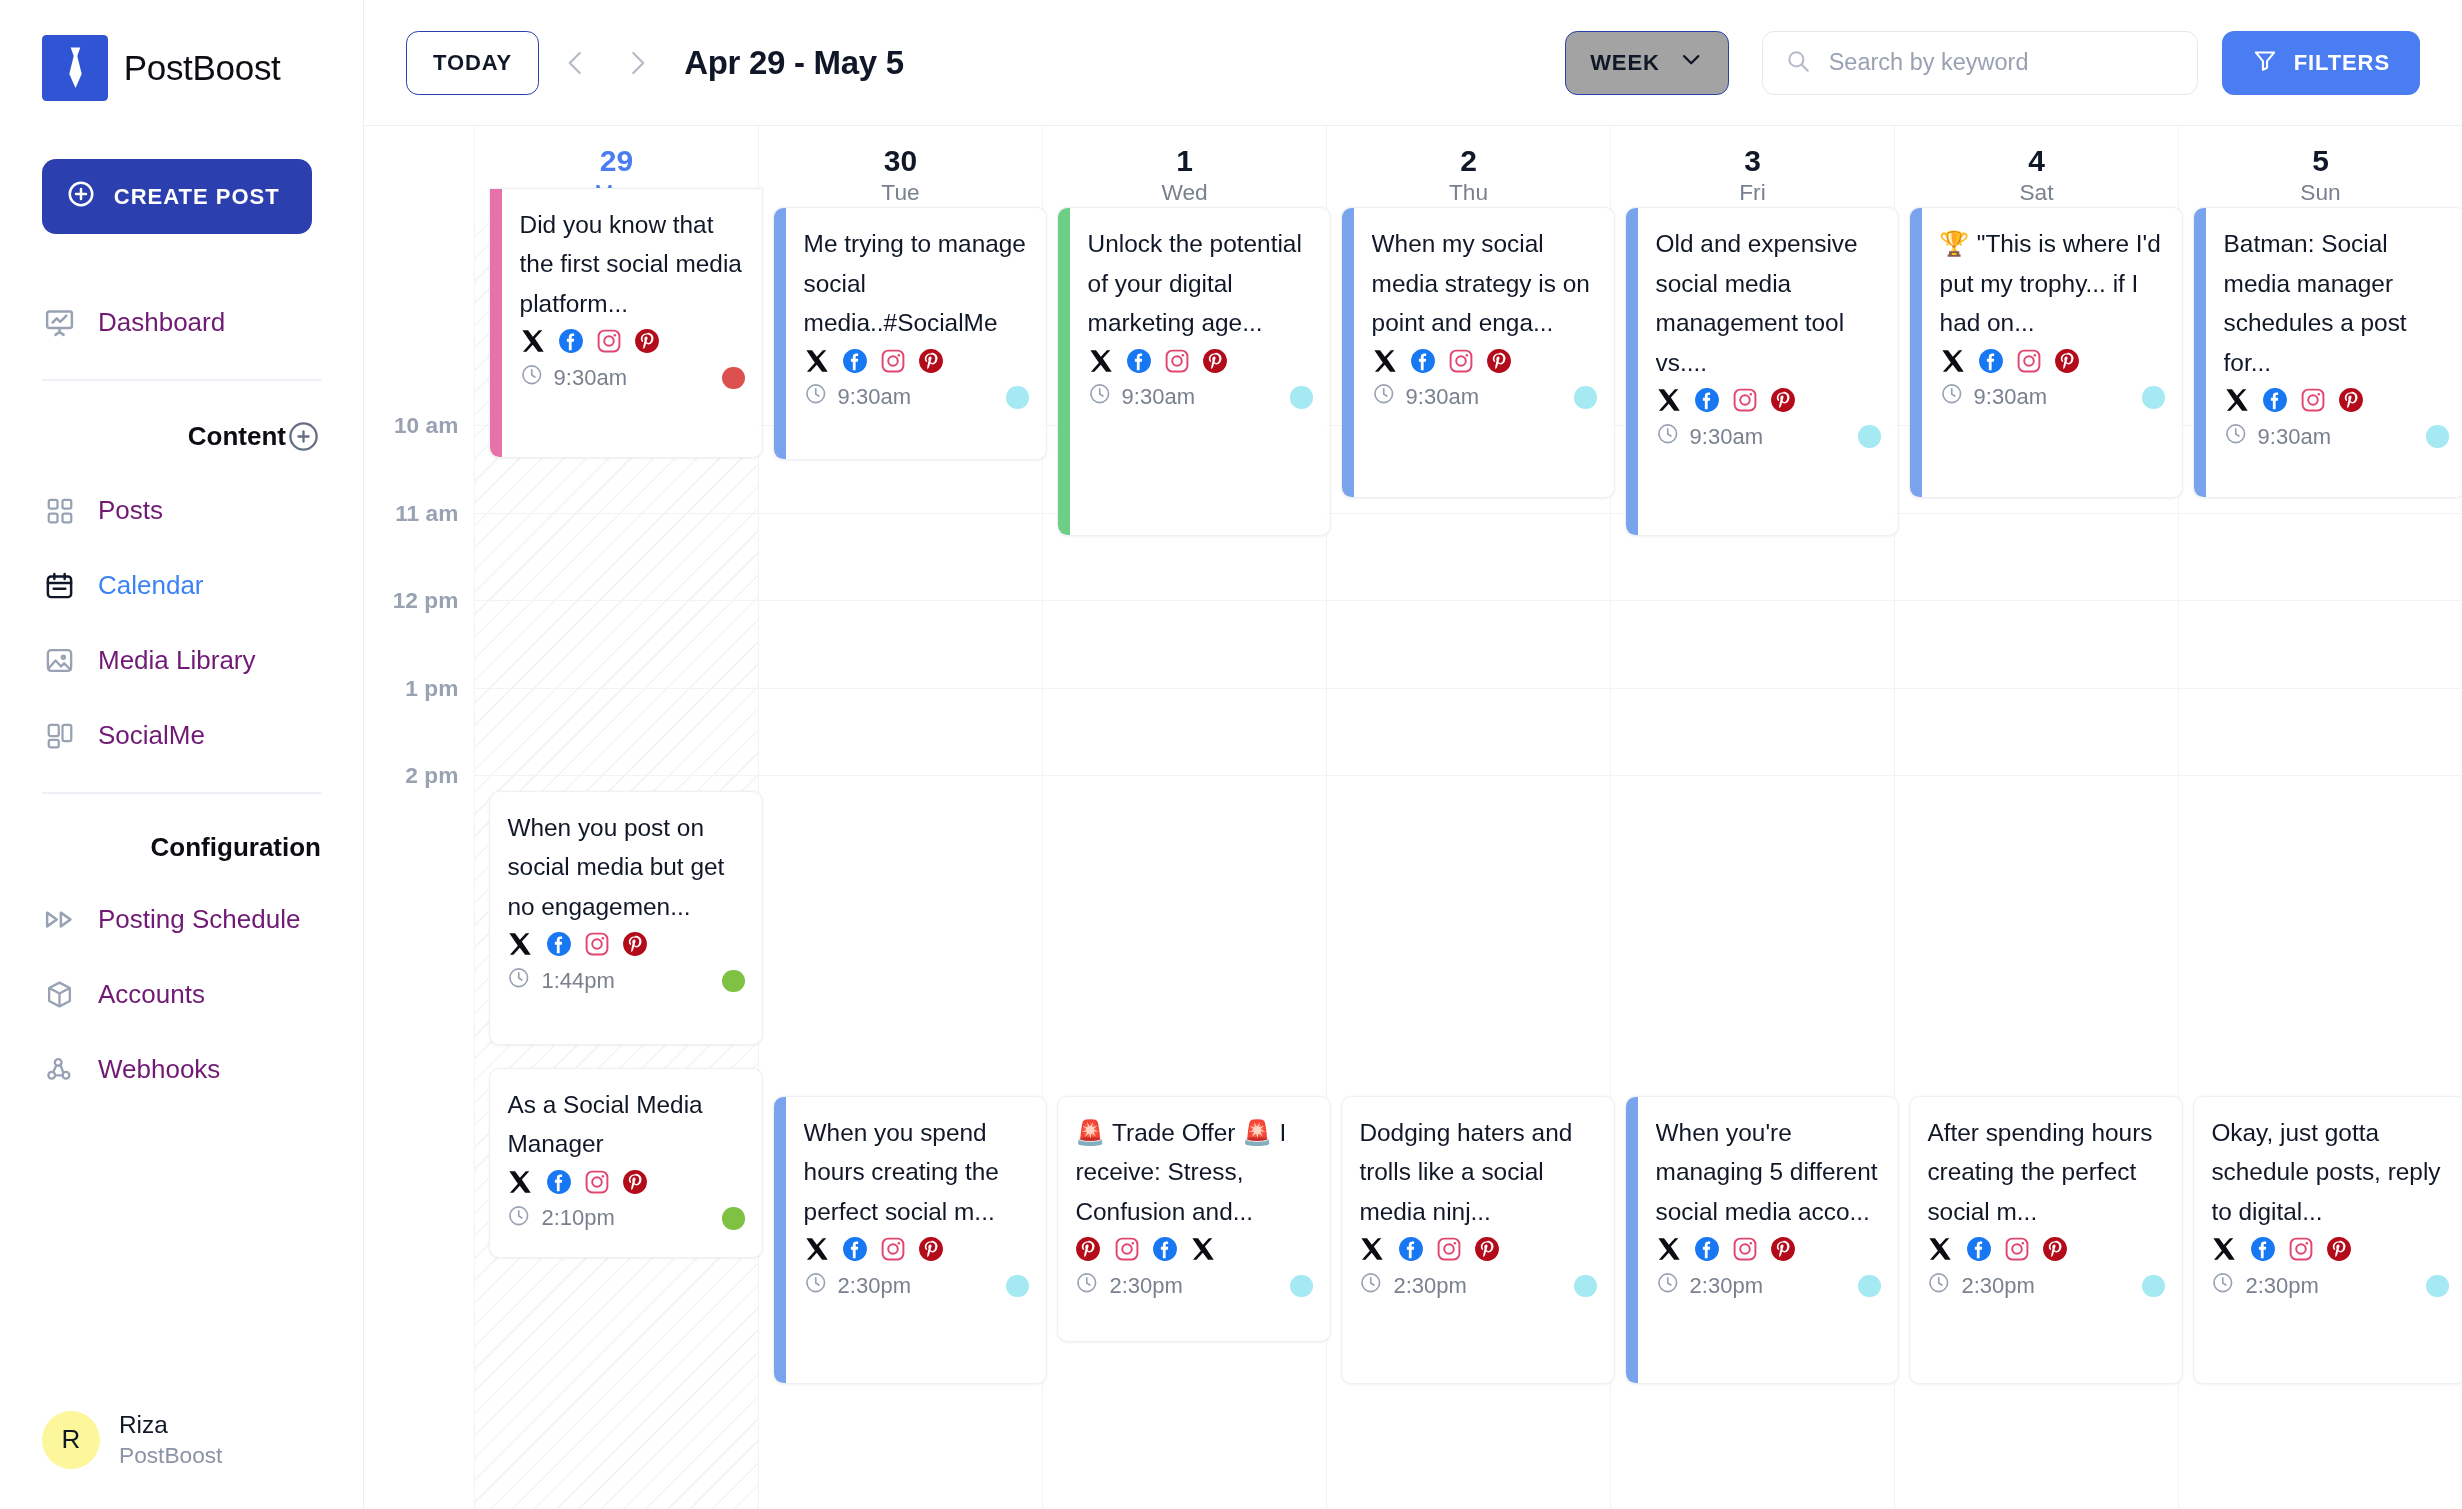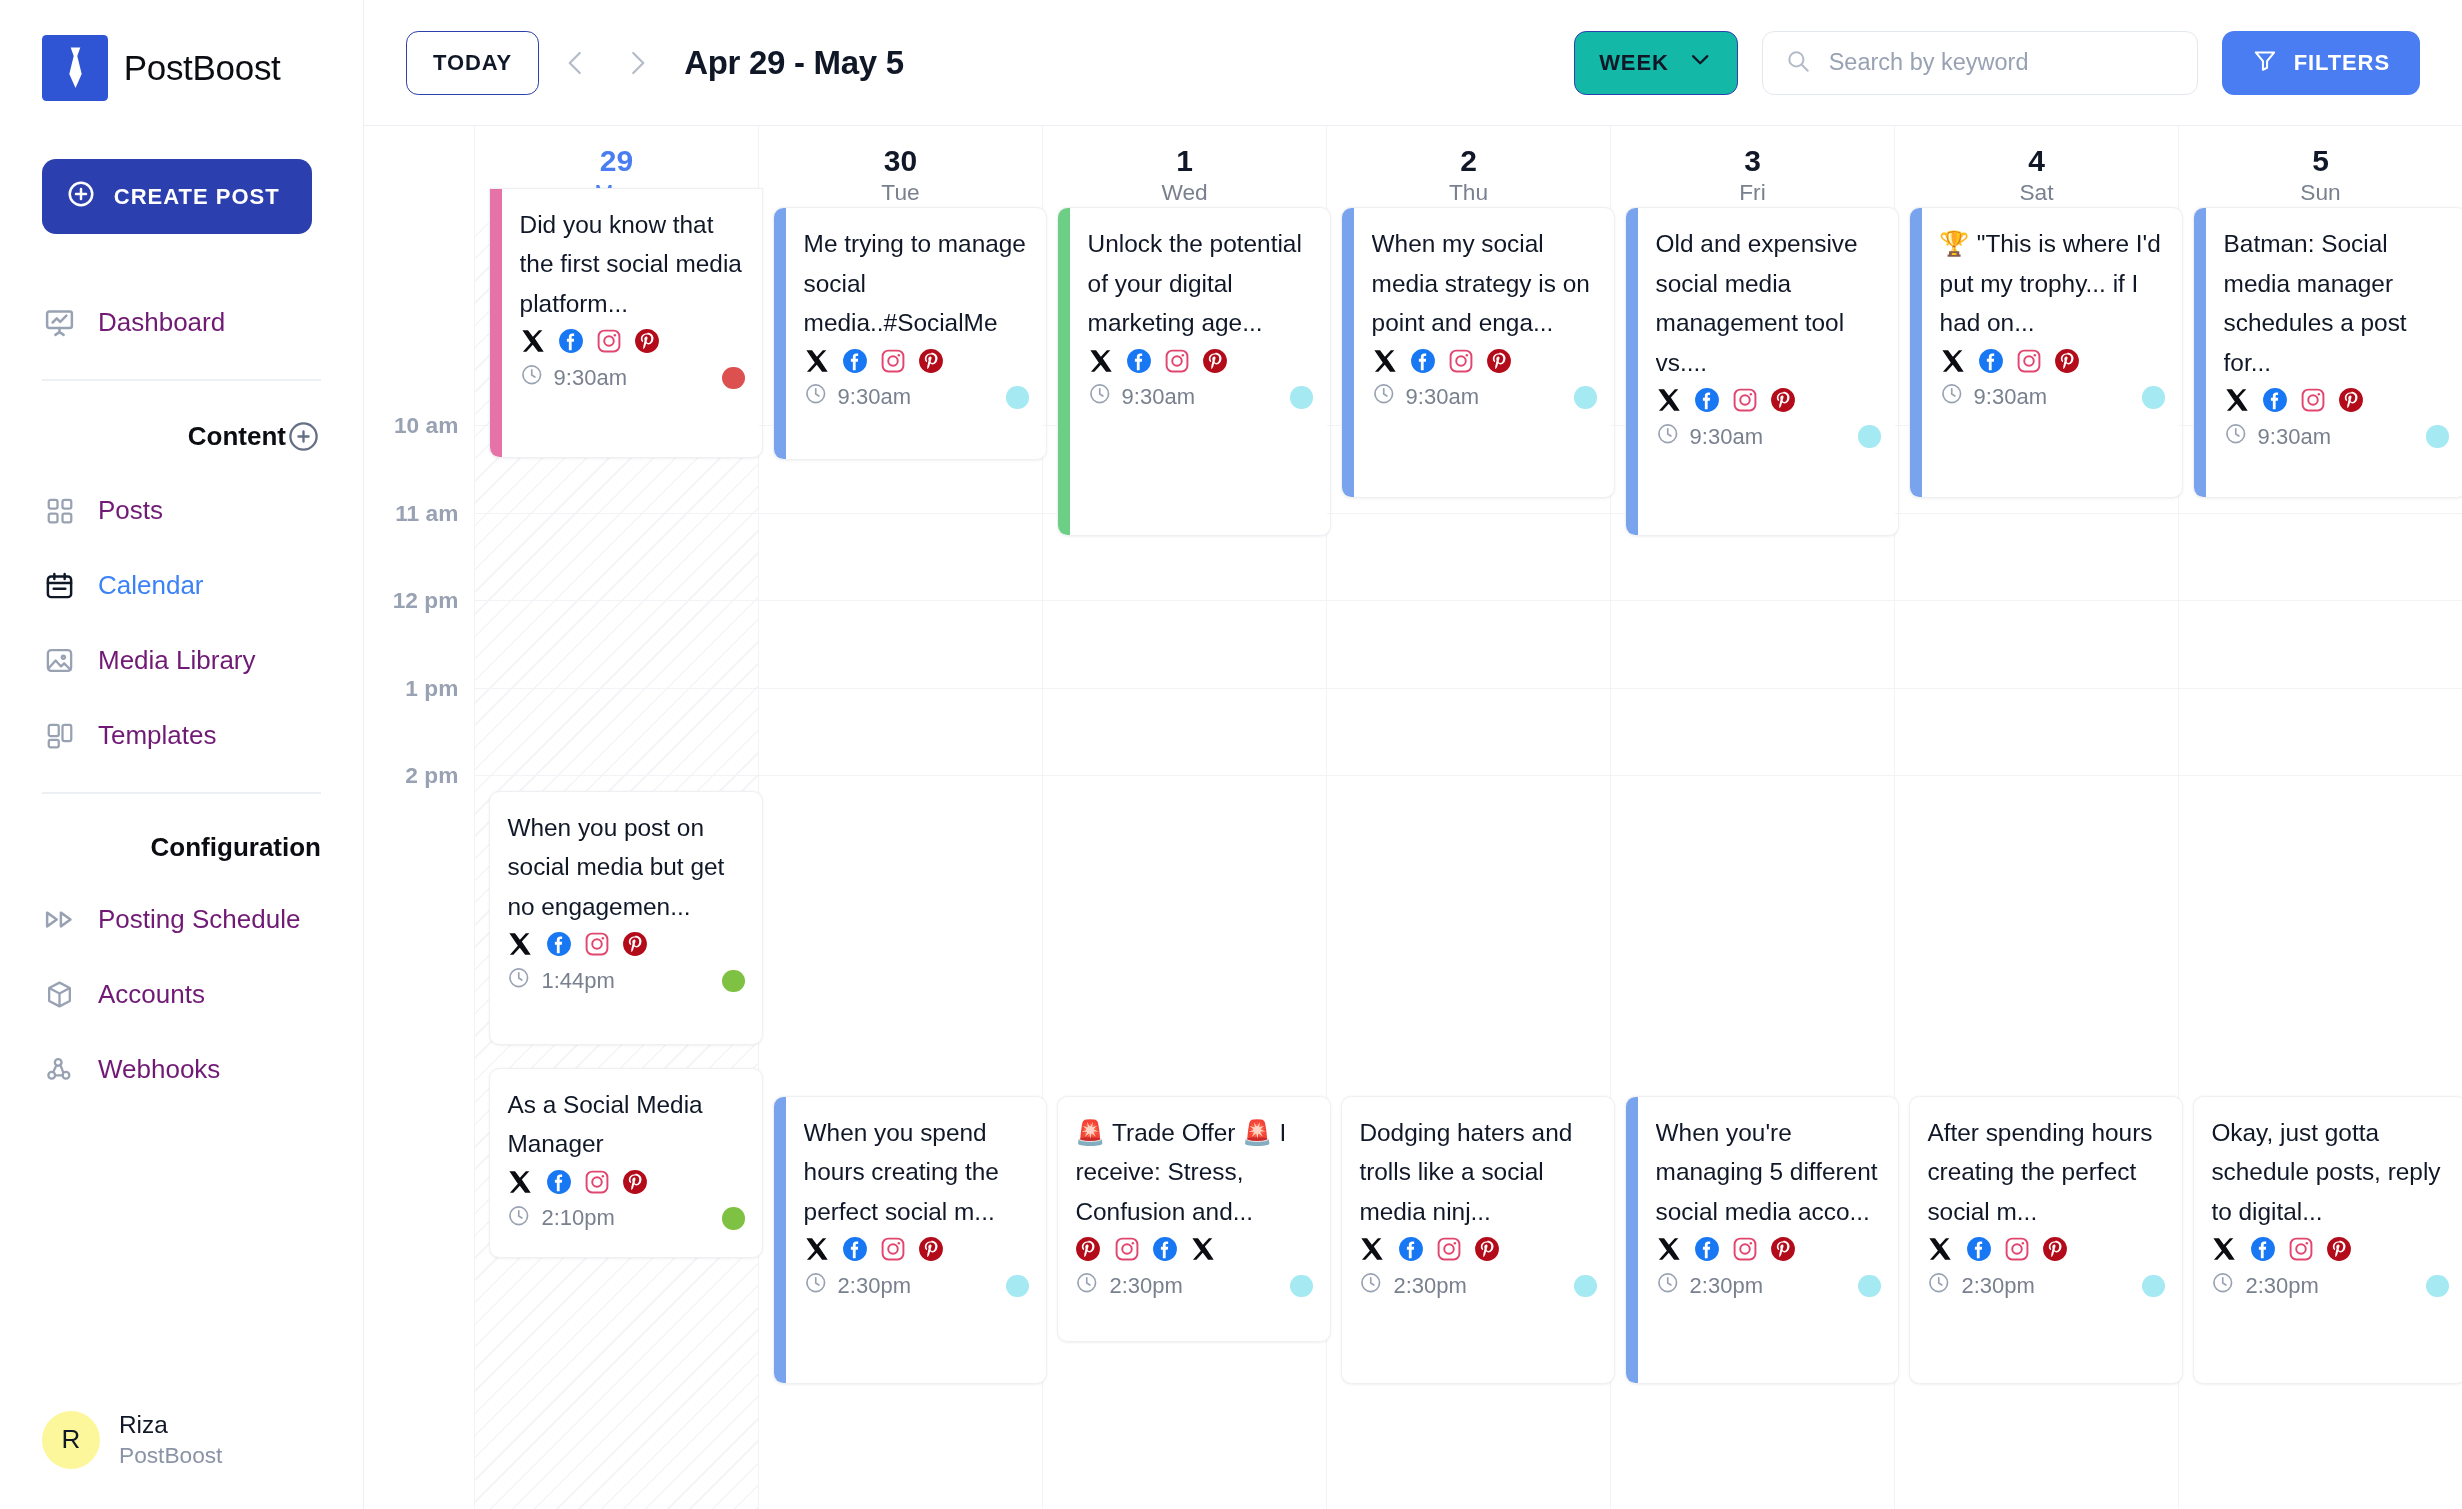--- a/index.html
+++ b/index.html
@@ -84,22 +84,22 @@
   }
   .nav-arrow {
     width: 49px; height: 49px; display: flex; align-items: center; justify-content: center;
     cursor: pointer; color: #b5bcc9; margin-left: 12.2px;
   }
   .range-title { font-size: 33px; font-weight: 700; color: #101828; margin-left: 22.7px; letter-spacing: -0.3px; }
   .toolbar-spacer { flex: 1 1 auto; }
 
   .select-week {
     display: flex; align-items: center; justify-content: center; gap: 19px;
-    border: 1.7px solid #2b3fae; border-radius: 12.2px; background: #14b8a6;
-    height: 64px; padding: 0 24.4px; margin-right: 24px;
+    border: 1.7px solid #2b3fae; border-radius: 12.2px; background: #a3a3a3;
+    height: 64px; padding: 0 24.4px; margin-right: 33px;
     font-size: 22px; font-weight: 700; letter-spacing: 0.9px; color: #101828;
     cursor: pointer;
   }
   .search-wrap {
     display: flex; align-items: center; gap: 17.4px;
     border: 1.7px solid #e3e7ee; border-radius: 12.2px; background: #fff;
     height: 64px; width: 436px; padding: 0 22.7px; margin-right: 24.4px;
   }
   .search-wrap input {
     border: none; outline: none; font-size: 23.5px; color: #101828;
@@ -256,21 +256,21 @@
     </div>
 
     <div class="nav-item">
       <span class="nav-ico">
         <svg width="30" height="30" viewBox="0 0 24 24" fill="none" stroke="#98a2b3" stroke-width="1.8">
           <rect x="3" y="3" width="8" height="9" rx="1.5"></rect>
             <rect x="3" y="15" width="8" height="6" rx="1.5"></rect>
           <rect x="14" y="3" width="7" height="13" rx="1.5"></rect>
         </svg>
       </span>
-      <span>Templates</span>
+      <span>SocialMe</span>
     </div>
 
     <div class="divider"></div>
 
     <div class="section-head">
       <span class="section-title">Configuration</span>
     </div>
 
     <div class="nav-item">
       <span class="nav-ico">

